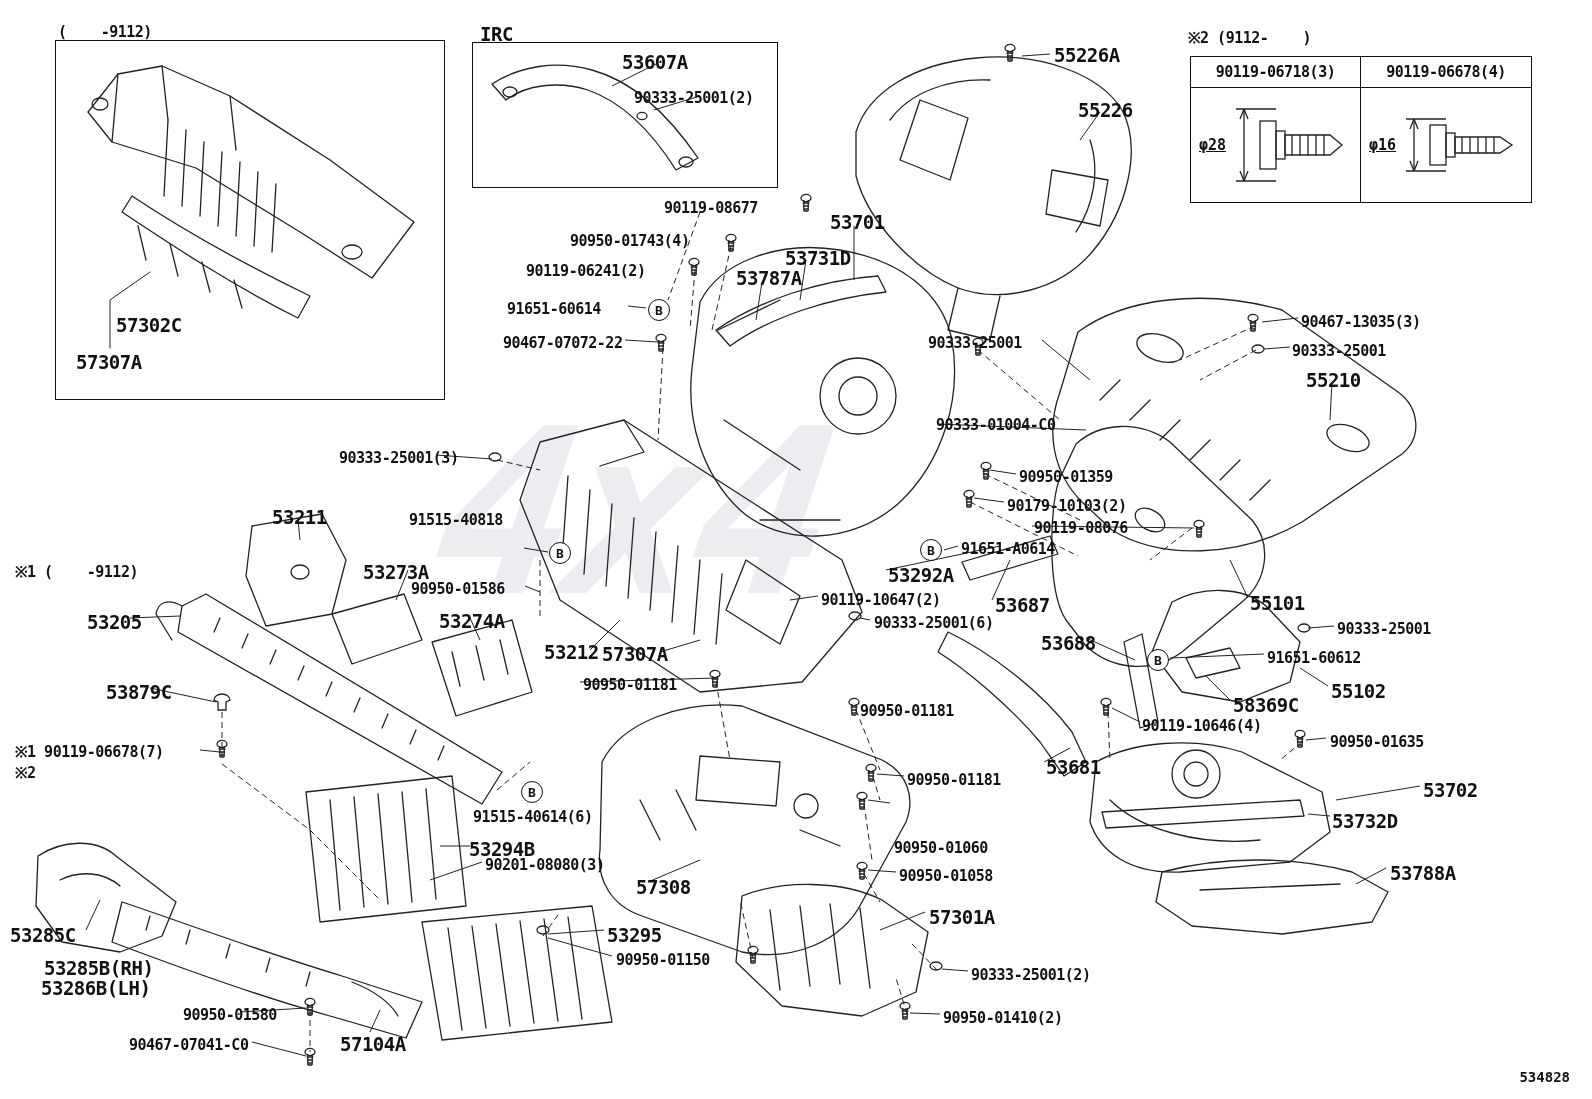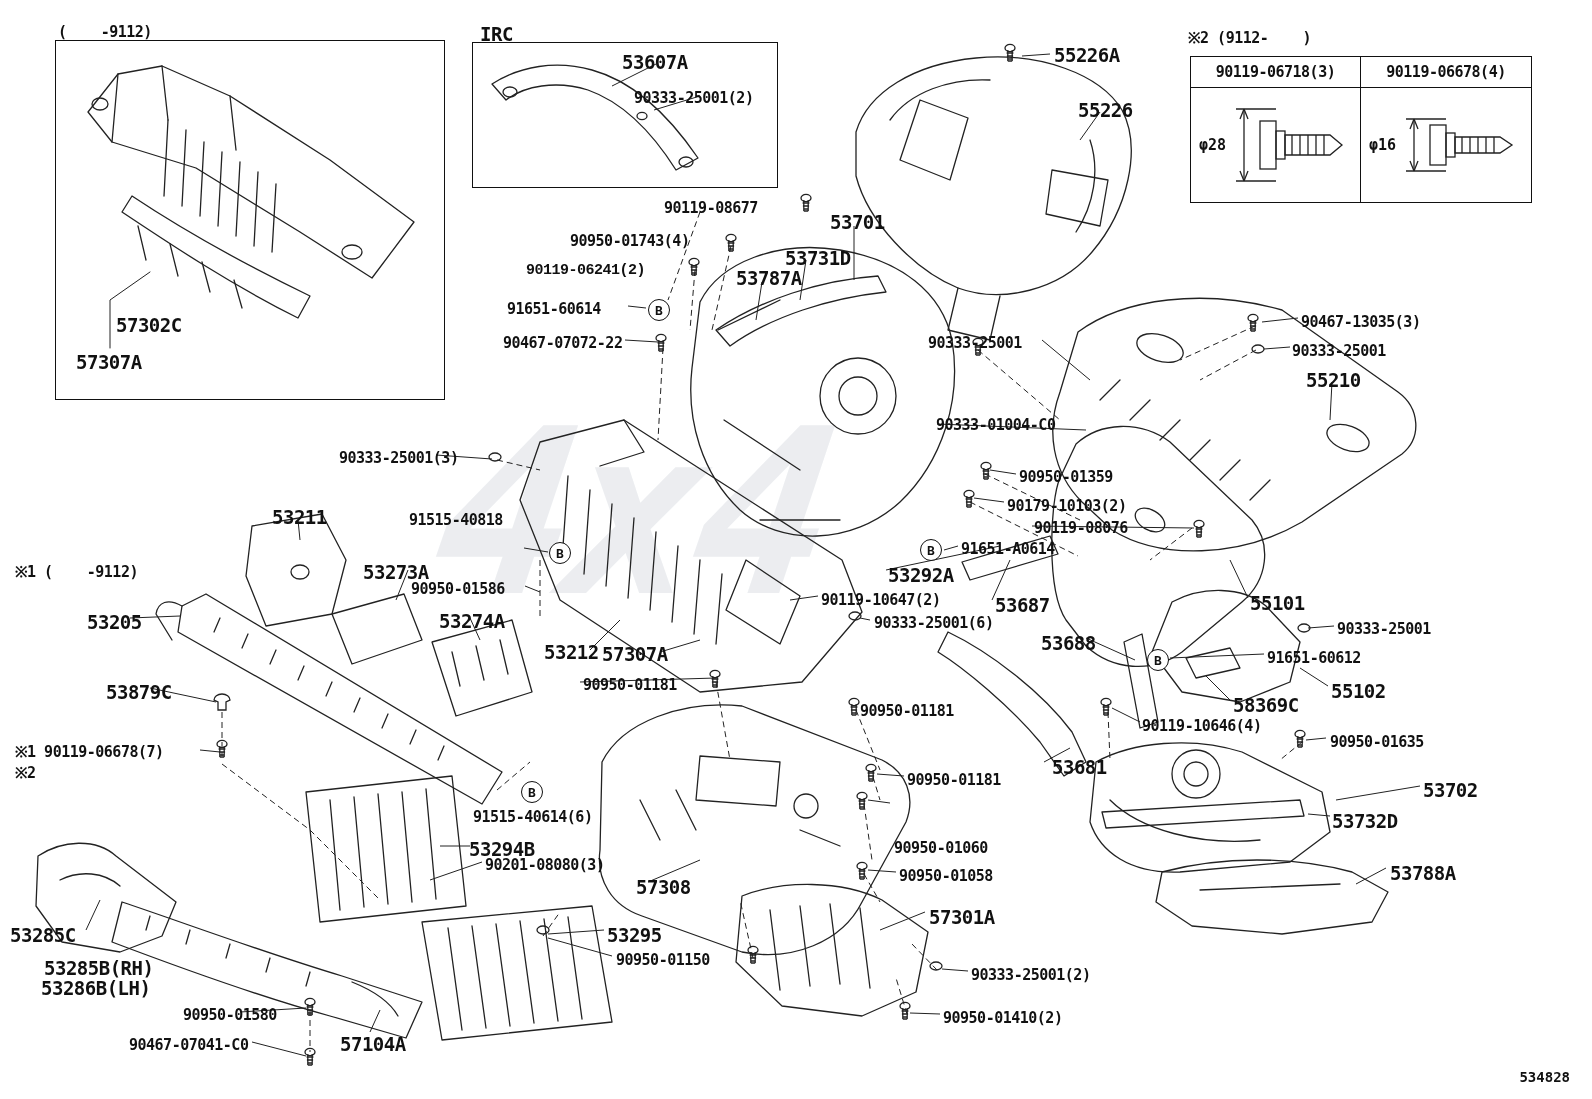--- a/index.html
+++ b/index.html
@@ -14,21 +14,21 @@
               font-size:13px; font-weight:bold; display:flex; align-items:center; justify-content:center;
               transform:translate(-50%,-50%); background:#fff; }
   .inset-box { position:absolute; border:1.7px solid #111; background:transparent; }
   .box-topleft { left:55px; top:40px; width:390px; height:360px; }
   .box-irc { left:472px; top:42px; width:306px; height:146px; }
   .spec-table { position:absolute; left:1190px; top:56px; width:342px; height:147px; border:1.7px solid #111;
                 display:grid; grid-template-columns:1fr 1fr; grid-template-rows:31px 1fr; background:#fff; }
   .spec-head { display:flex; align-items:center; justify-content:center; font-weight:bold; font-size:15px;
                letter-spacing:-0.5px; border-bottom:1.7px solid #111; }
   .spec-head.first { border-right:1.7px solid #111; }
-  .spec-cell { display:flex; align-items:center; padding:4px 0 4px 8px; gap:4px; }
+  .spec-cell { display:flex; align-items:center; padding:4px 0 4px 8px; gap:4px;text-decoration:underline; }
   .spec-cell.first { border-right:1.7px solid #111; }
   .phi { font-weight:bold; font-size:15px; }
   .watermark { position:absolute; left:440px; top:380px; font-size:230px; font-weight:bold; font-style:italic;
                color:#c9ced6; opacity:0.35; transform:skewX(-8deg); letter-spacing:-10px; user-select:none; }
   .footer-number { position:absolute; right:22px; bottom:14px; font-weight:bold; font-size:14px; }
 </style>
 </head>
 <body>
 
 <div class="diagram">
@@ -311,21 +311,21 @@
       <div class="part-label" style="left: 634px; top: 90px;">90333-25001(2)</div>
       <div class="part-label big" style="left: 1054px; top: 45px;">55226A</div>
       <div class="part-label big" style="left: 1078px; top: 100px;">55226</div>
       <div class="part-label big" style="left: 116px; top: 315px;">57302C</div>
       <div class="part-label big" style="left: 76px; top: 352px;">57307A</div>
       <div class="part-label" style="left: 1188px; top: 30px;">※2 (9112-    )</div>
       <div class="part-label" style="left: 664px; top: 200px;">90119-08677</div>
       <div class="part-label big" style="left: 830px; top: 212px;">53701</div>
       <div class="part-label" style="left: 570px; top: 233px;">90950-01743(4)</div>
       <div class="part-label big" style="left: 785px; top: 248px;">53731D</div>
-      <div class="part-label" style="left: 526px; top: 263px; font-family: Liberation Mono, monospace;">90119-06241(2)</div>
+      <div class="part-label" style="left: 526px; top: 263px;">90119-06241(2)</div>
       <div class="part-label big" style="left: 736px; top: 268px;">53787A</div>
       <div class="part-label" style="left: 507px; top: 301px;">91651-60614</div>
       <div class="part-label" style="left: 503px; top: 335px;">90467-07072-22</div>
       <div class="part-label" style="left: 928px; top: 335px;">90333-25001</div>
       <div class="part-label" style="left: 1301px; top: 314px;">90467-13035(3)</div>
       <div class="part-label" style="left: 1292px; top: 343px;">90333-25001</div>
       <div class="part-label big" style="left: 1306px; top: 370px;">55210</div>
       <div class="part-label" style="left: 936px; top: 417px;">90333-01004-C0</div>
       <div class="part-label" style="left: 339px; top: 450px;">90333-25001(3)</div>
       <div class="part-label" style="left: 1019px; top: 469px; text-align: center;">90950-01359</div>
@@ -351,21 +351,21 @@
       <div class="part-label" style="left: 1267px; top: 650px;">91651-60612</div>
       <div class="part-label big" style="left: 1331px; top: 681px;">55102</div>
       <div class="part-label" style="left: 583px; top: 677px;">90950-01181</div>
       <div class="part-label big" style="left: 106px; top: 682px;">53879C</div>
       <div class="part-label big" style="left: 1233px; top: 695px;">58369C</div>
       <div class="part-label" style="left: 860px; top: 703px;">90950-01181</div>
       <div class="part-label" style="left: 1142px; top: 718px;">90119-10646(4)</div>
       <div class="part-label" style="left: 1330px; top: 734px;">90950-01635</div>
       <div class="part-label" style="left: 15px; top: 744px;">※1 90119-06678(7)</div>
       <div class="part-label" style="left: 15px; top: 765px;">※2</div>
-      <div class="part-label big" style="left: 1046px; top: 757px; margin-left: 6px;">53681</div>
+      <div class="part-label big" style="left: 1046px; top: 757px;">53681</div>
       <div class="part-label big" style="left: 1423px; top: 780px;">53702</div>
       <div class="part-label" style="left: 907px; top: 772px;">90950-01181</div>
       <div class="part-label" style="left: 894px; top: 800px; margin-top: 40px;">90950-01060</div>
       <div class="part-label big" style="left: 1332px; top: 811px;">53732D</div>
       <div class="part-label" style="left: 473px; top: 809px;">91515-40614(6)</div>
       <div class="part-label big" style="left: 469px; top: 839px;">53294B</div>
       <div class="part-label" style="left: 485px; top: 857px;">90201-08080(3)</div>
       <div class="part-label big" style="left: 1390px; top: 863px;">53788A</div>
       <div class="part-label" style="left: 899px; top: 868px;">90950-01058</div>
       <div class="part-label big" style="left: 636px; top: 877px;">57308</div>

